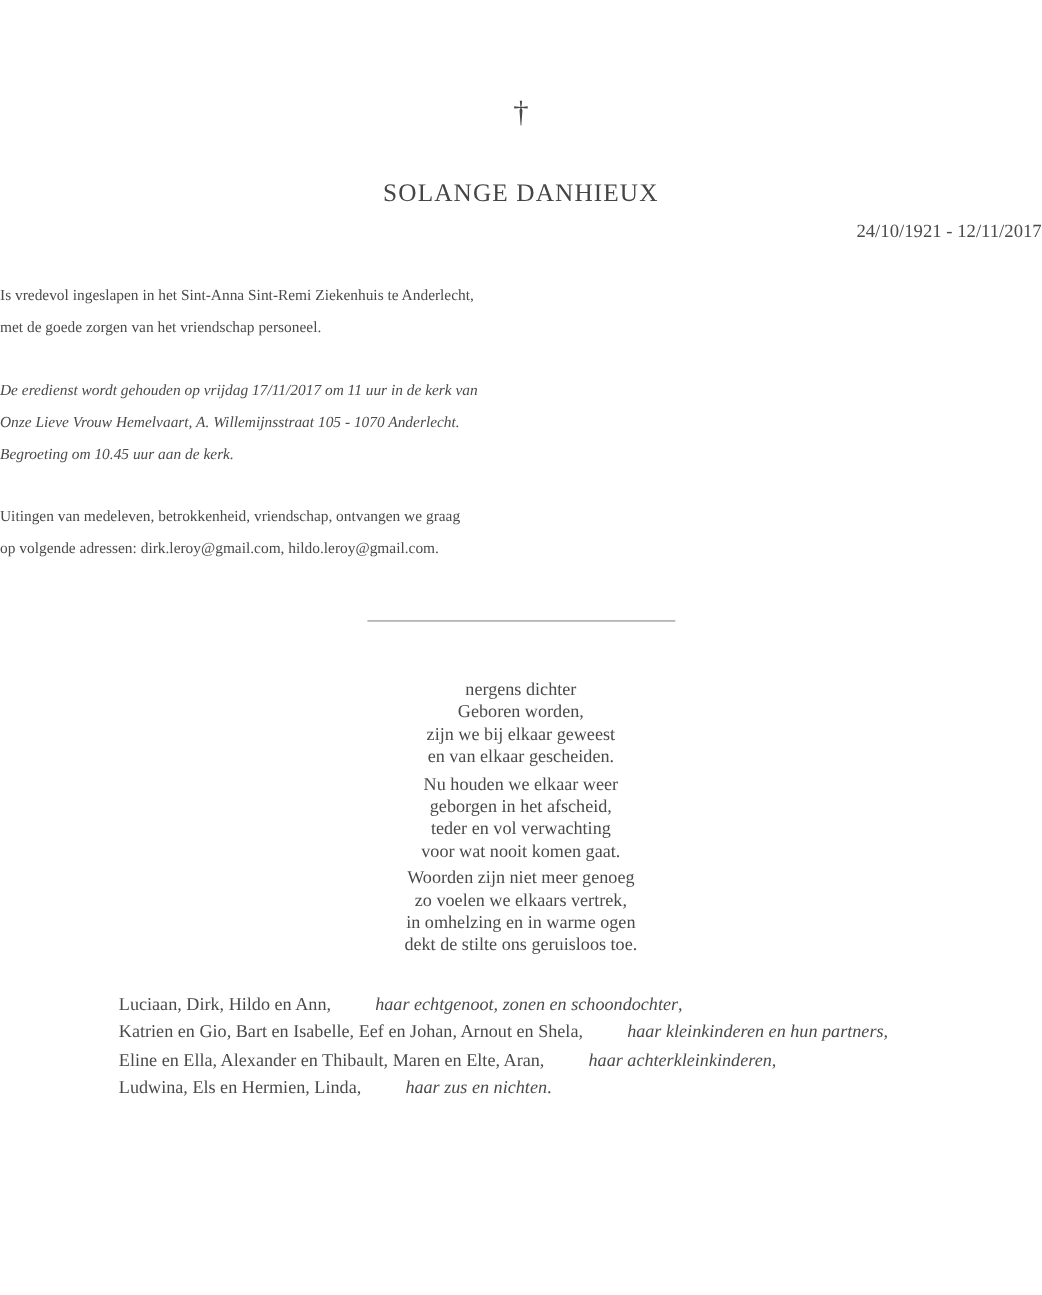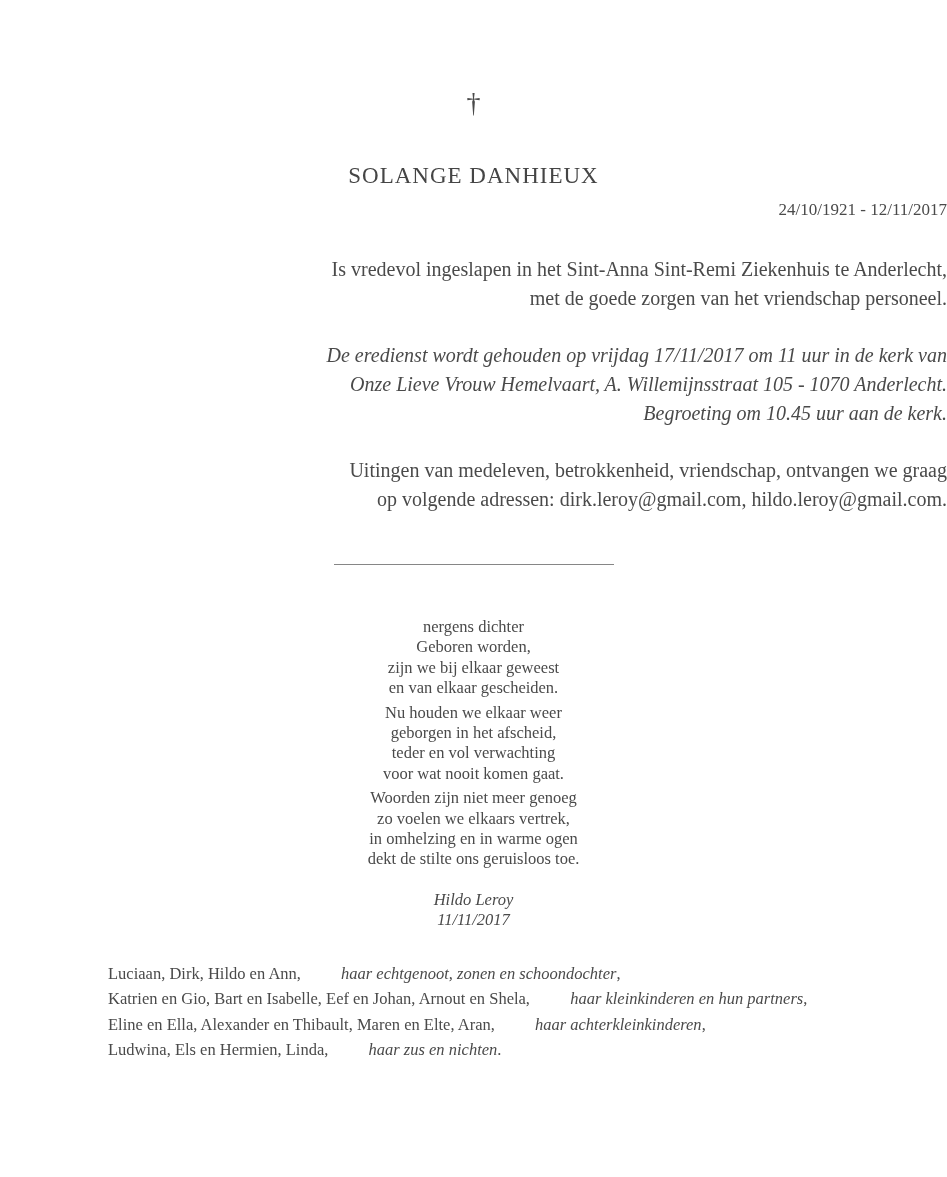--- a/index.html
+++ b/index.html
@@ -33,23 +33,23 @@
     text-align: center;
     color: #454545;
   }
   .dates {
     margin-top: 9px;
     font-size: 17px;
     line-height: 22px;
     text-align: right;
   }
   .para {
-    font-size: 20px;
+    font-size: 14px;
     line-height: 29px;
-    text-align: right;
+    text-align: left;
   }
   .para-announcement { margin-top: 34px; }
   .para-service      { margin-top: 28px; font-style: italic; }
   .para-condolences  { margin-top: 28px; }
 
   .divider {
     width: 280px;
     margin: 50px auto 0 auto;
     border: none;
     border-bottom: 1.5px solid #868686;
@@ -119,24 +119,20 @@
       <div>geborgen in het afscheid,</div>
       <div>teder en vol verwachting</div>
       <div>voor wat nooit komen gaat.</div>
     </div>
     <div class="stanza">
       <div>Woorden zijn niet meer genoeg</div>
       <div>zo voelen we elkaars vertrek,</div>
       <div>in omhelzing en in warme ogen</div>
       <div>dekt de stilte ons geruisloos toe.</div>
     </div>
-    <div class="attribution">
-      <div>Hildo Leroy</div>
-      <div>11/11/2017</div>
-    </div>
   </div>
 
   <div class="family">
     <div><span>Luciaan, Dirk, Hildo en Ann, </span><span class="relation">haar echtgenoot, zonen en schoondochter</span><span>,</span></div>
     <div><span>Katrien en Gio, Bart en Isabelle, Eef en Johan, Arnout en Shela, </span><span class="relation">haar kleinkinderen en hun partners</span><span>,</span></div>
     <div><span>Eline en Ella, Alexander en Thibault, Maren en Elte, Aran, </span><span class="relation">haar achterkleinkinderen</span><span>,</span></div>
     <div><span>Ludwina, Els en Hermien, Linda, </span><span class="relation">haar zus en nichten</span><span>.</span></div>
   </div>
 
 </div>

